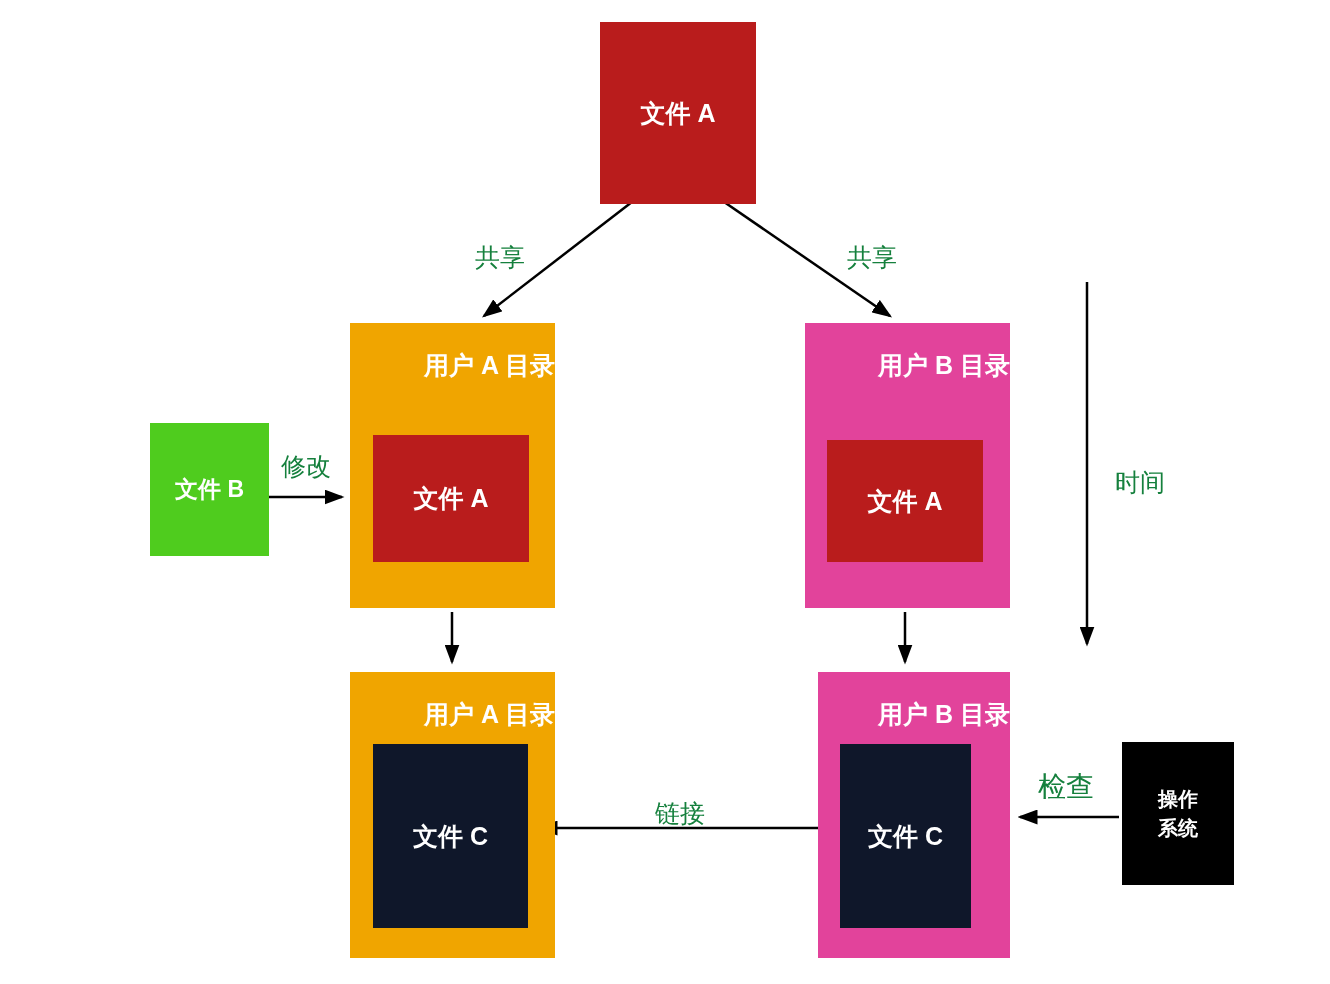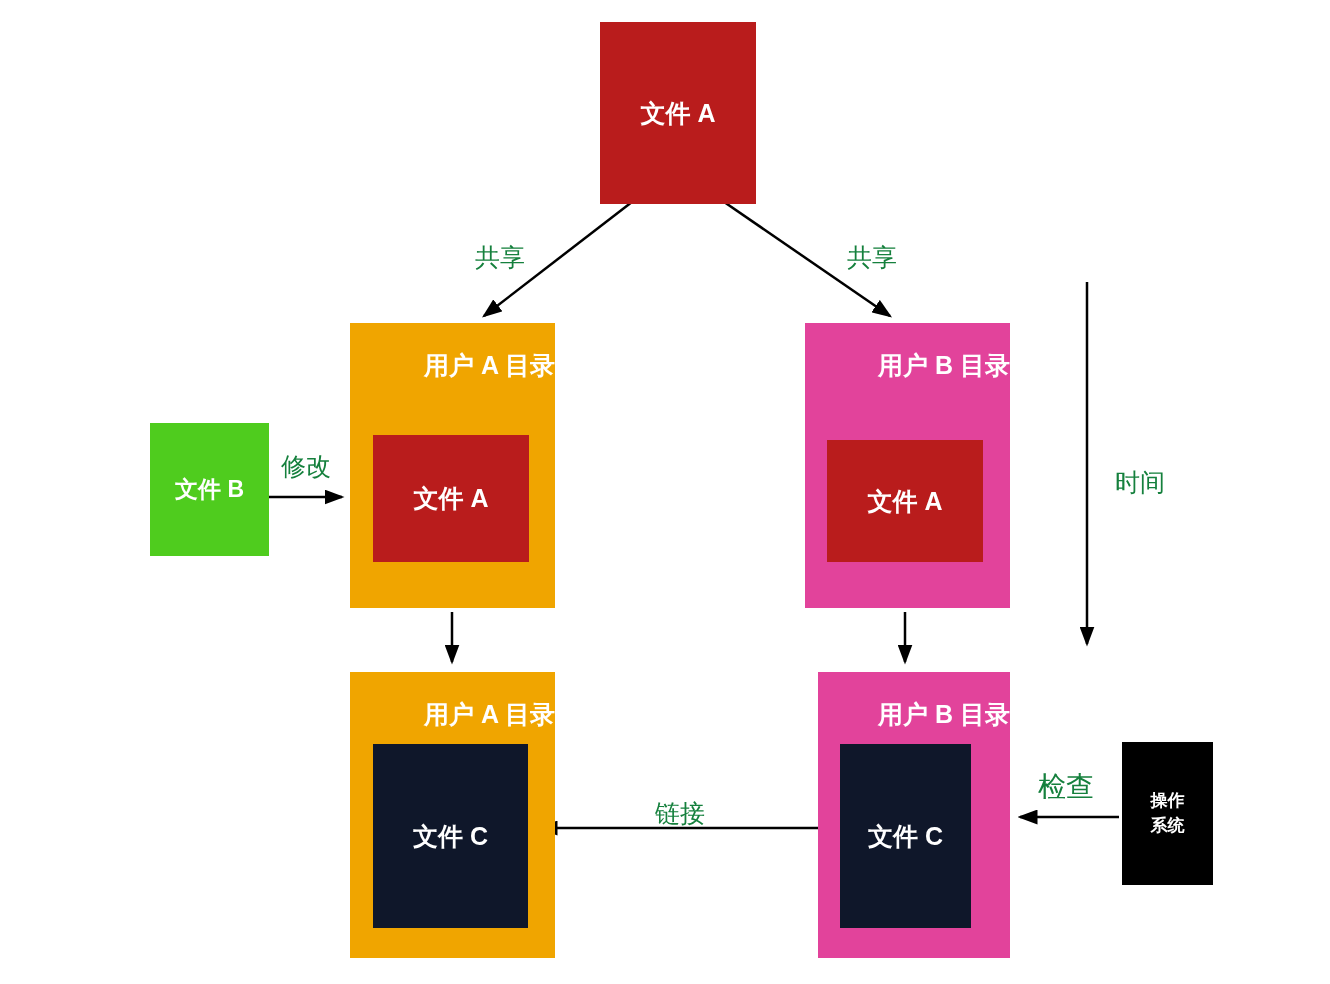--- a/index.html
+++ b/index.html
@@ -114,21 +114,21 @@
     </div>
   </div>
 
   <div class="box dir-pink" style="left:818px; top:672px; width:192px; height:286px;">
     <div class="dir-title">用户 B 目录</div>
     <div class="inner-box file-teal" style="left:22px; top:72px; width:131px; height:184px;">
       <span>文件 C</span>
     </div>
   </div>
 
-  <div class="box os-black center-label" style="left:1122px; top:742px; width:91px; height:143px; font-size:17px;">
+  <div class="box os-black center-label" style="left:1122px; top:742px; width:112px; height:143px; font-size:20px;">
     <span class="pre-line">操作
 系统</span>
   </div>
 
   <div class="edge-label" style="left:500px; top:257px;">共享</div>
   <div class="edge-label" style="left:872px; top:257px;">共享</div>
   <div class="edge-label" style="left:306px; top:466px;">修改</div>
   <div class="edge-label" style="left:680px; top:796px;margin-top:17px;">链接</div>
   <div class="edge-label" style="left:1066px; top:787px; font-size:28px;">检查</div>
   <div class="edge-label" style="left:1140px; top:466px;margin-top:16px;">时间</div>

